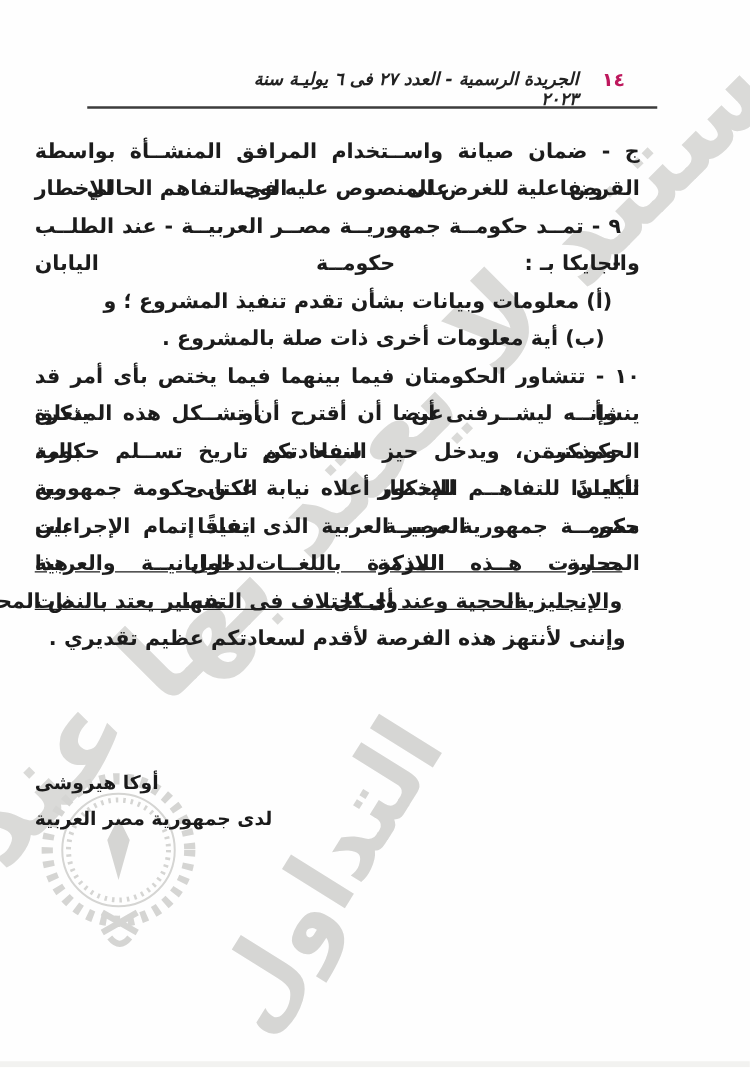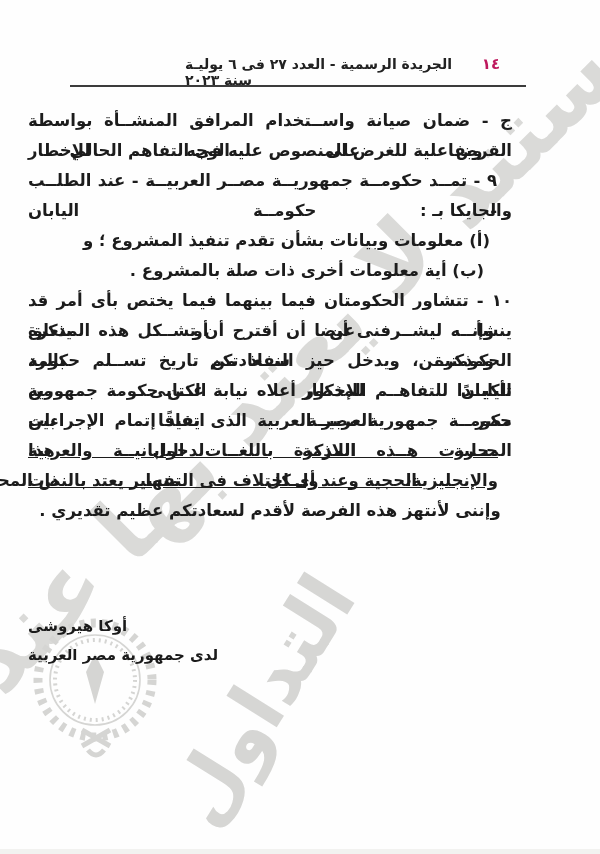--- a/index.html
+++ b/index.html
@@ -24,22 +24,23 @@
     position:absolute;left:262px;top:700px;
     transform:translate(-50%,-50%) rotate(-58deg);
     white-space:nowrap;
     font-size:78px;font-weight:700;
     color:#d6d6d4;
   }
   .seal{position:absolute;left:22px;top:610px;}
   
   .hdr-title{
     position:absolute;top:56px;left:185px;width:278px;
-    text-align:left;font-size:14px;font-weight:700;color:#222;
+    text-align:right;font-size:14px;font-weight:700;color:#222;
     z-index:2;
+    font-style:italic;
   }
   .hdr-pagenum{
     position:absolute;top:55px;left:476px;width:30px;
     text-align:center;font-size:15px;font-weight:700;color:#be185d;
     z-index:2;
   }
   .hdr-rule{
     position:absolute;top:85px;left:70px;width:456px;height:2px;
     background:#3c3c3c;z-index:2;
   }

